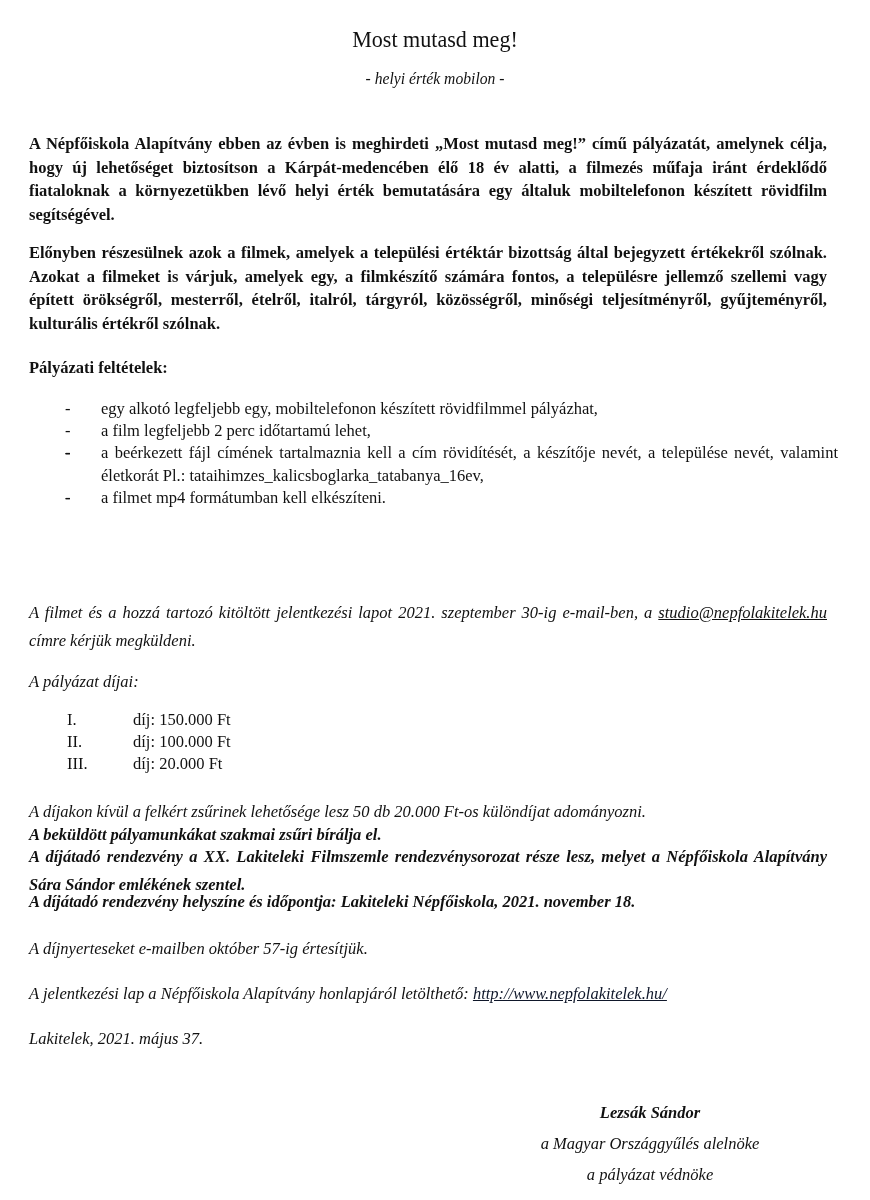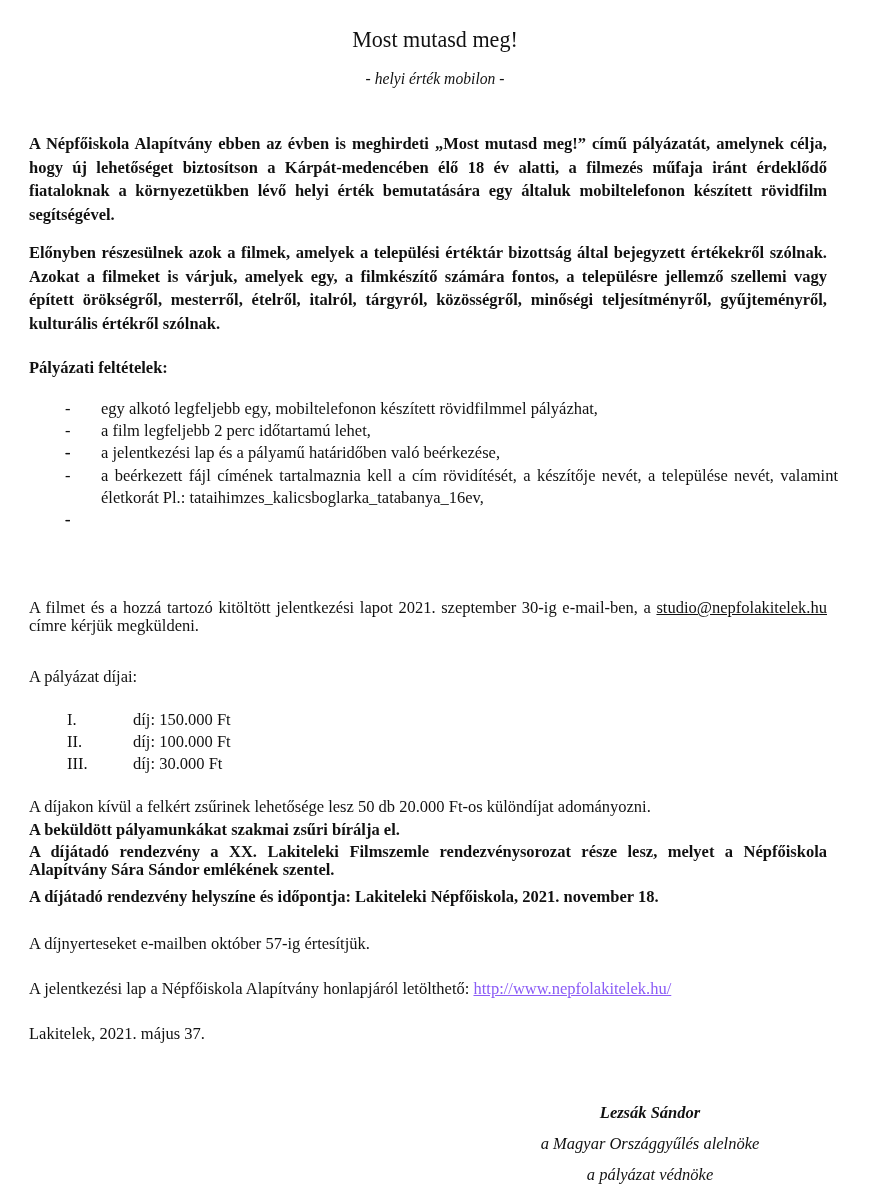--- a/index.html
+++ b/index.html
@@ -42,21 +42,21 @@
       left: 28px;
       width: 798px;
       margin: 1px;
     }
     .justify {
       text-align: justify;
       text-align-last: left;
     }
     .bold { font-weight: bold; }
     .lh23 { line-height: 23.5px; }
-    .lh22 { line-height: 18px; }
+    .lh22 { line-height: 28px; font-style: italic; }
     .intro { top: 131px; }
     .pref { top: 240px; }
     .cond-title { top: 355px; }
     ul.conds {
       position: absolute;
       top: 398px;
       left: 40px;
       width: 798px;
       margin: 0;
       padding: 0;
@@ -92,21 +92,21 @@
       font-size: 16.5px;
     }
     table.prizes td.rank { width: 66px; }
     .special { top: 797px; }
     .jury { top: 820px; }
     .ceremony { top: 842px; }
     .venue { top: 887px; }
     .notify { top: 934px; }
     .download { top: 979px; }
     .web-link {
-      color: #8b5cf6;
+      color: #0f172a;
       text-decoration: underline;
     }
     .place-date { top: 1024px; }
     .signature {
       position: absolute;
       left: 470px;
       width: 360px;
       top: 1101px;
       text-align: center;
       line-height: 23px;
@@ -123,43 +123,43 @@
 <p class="block bold justify lh23 intro">A Népfőiskola Alapítvány ebben az évben is meghirdeti „Most mutasd meg!” című pályázatát, amelynek célja, hogy új lehetőséget biztosítson a Kárpát-medencében élő 18 év alatti, a filmezés műfaja iránt érdeklődő fiataloknak a környezetükben lévő helyi érték bemutatására egy általuk mobiltelefonon készített rövidfilm segítségével.</p>
 
 <p class="block bold justify lh23 pref">Előnyben részesülnek azok a filmek, amelyek a települési értéktár bizottság által bejegyzett értékekről szólnak. Azokat a filmeket is várjuk, amelyek egy, a filmkészítő számára fontos, a településre jellemző szellemi vagy épített örökségről, mesterről, ételről, italról, tárgyról, közösségről, minőségi teljesítményről, gyűjteményről, kulturális értékről szólnak.</p>
 
 <p class="block bold lh23 cond-title">Pályázati feltételek:</p>
 
 <ul class="conds">
   <li><span class="dash">-</span><span>egy alkotó legfeljebb egy, mobiltelefonon készített rövidfilmmel pályázhat,</span></li>
   <li><span class="dash">-</span><span>a film legfeljebb 2 perc időtartamú lehet,</span></li>
   <li><span class="dash">-</span></li>
-  <li><span class="dash">-</span><span>a jelentkezési lap és a pályamű határidőben való beérkezése,</span></li>
+  <li><span class="dash">-</span></li>
   <li><span class="dash">-</span><span>a beérkezett fájl címének tartalmaznia kell a cím rövidítését, a készítője nevét, a települése nevét, valamint életkorát Pl.: tataihimzes_kalicsboglarka_tatabanya_16ev,</span></li>
   <li><span class="dash">-</span></li>
-  <li><span class="dash">-</span></li>
+  <li><span class="dash">-</span><span>a filmet mp4 formátumban kell elkészíteni.</span></li>
 </ul>
 
 <p class="block justify lh22 send"><span>A filmet és a hozzá tartozó kitöltött jelentkezési lapot 2021. szeptember 30-ig e-mail-ben, a </span><a class="email-link">studio@nepfolakitelek.hu</a><span> címre kérjük megküldeni.</span></p>
 
 <p class="block lh22 prizes-title">A pályázat díjai:</p>
 
 <table class="prizes">
   <tbody>
       <tr>
     <td class="rank">I.</td>
     <td>díj: 150.000 Ft</td>
   </tr>
   <tr>
     <td class="rank">II.</td>
     <td>díj: 100.000 Ft</td>
   </tr>
   <tr>
     <td class="rank">III.</td>
-    <td>díj: 30.000 Ft</td>
+    <td>díj: 20.000 Ft</td>
   </tr>
 </tbody>
   </table>
 
 <p class="block lh22 special">A díjakon kívül a felkért zsűrinek lehetősége lesz 50 db 20.000 Ft-os különdíjat adományozni.</p>
 <p class="block bold lh22 jury">A beküldött pályamunkákat szakmai zsűri bírálja el.</p>
 <p class="block bold justify lh22 ceremony">A díjátadó rendezvény a XX. Lakiteleki Filmszemle rendezvénysorozat része lesz, melyet a Népfőiskola Alapítvány Sára Sándor emlékének szentel.</p>
 <p class="block bold lh22 venue">A díjátadó rendezvény helyszíne és időpontja: Lakiteleki Népfőiskola, 2021. november 18.</p>
 
 <p class="block lh22 notify">A díjnyerteseket e-mailben október 57-ig értesítjük.</p>

